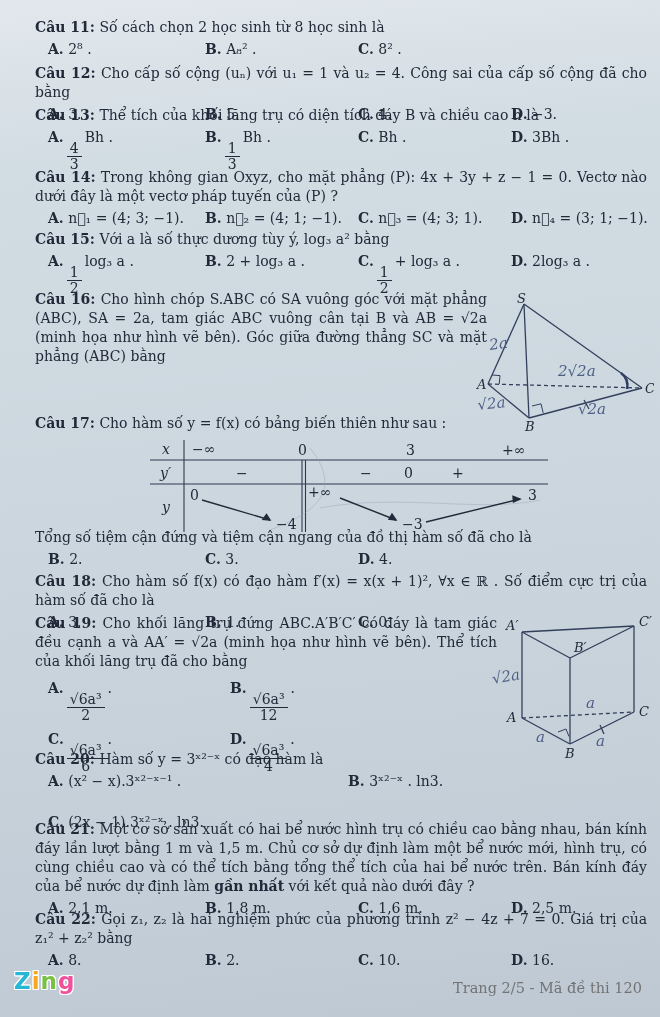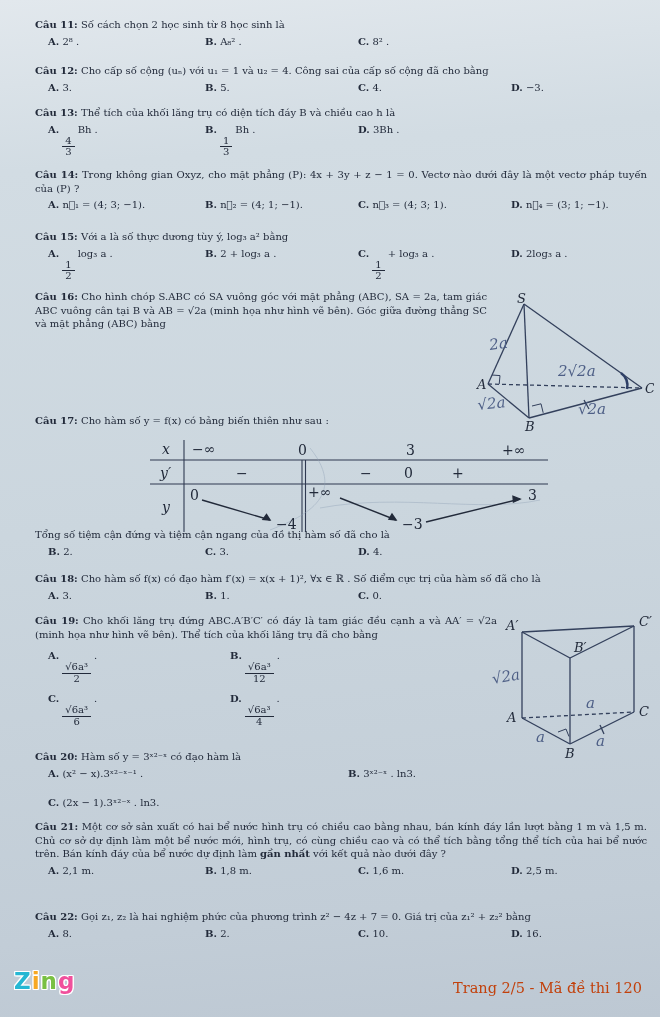--- a/index.html
+++ b/index.html
@@ -2,38 +2,38 @@
 <html><head>
 <meta charset="utf-8">
 <style>
   html,body{margin:0;padding:0;}
   body{
     width:660px;height:1017px;position:relative;overflow:hidden;
     background:linear-gradient(175deg,#e2e8ed 0%,#d2dce3 16%,#cbd6de 50%,#c2cdd7 88%,#bdc8d3 100%);
     font-family:"DejaVu Serif","Liberation Serif",serif;
     color:#222a3a;
   }
-  .q{position:absolute;left:35px;width:612px;font-size:10px;line-height:1.36;text-align:justify;}
+  .q{position:absolute;left:35px;width:612px;font-size:14px;line-height:1.36;text-align:justify;}
   .qlabel{font-weight:bold;}
   .opts{display:grid;margin-top:3px;padding-left:13px;text-align:left;}
   .opts4{grid-template-columns:157px 153px 153px 1fr;}
   .opts2{grid-template-columns:182px 1fr;}
   .opts2w{grid-template-columns:300px 1fr;}
   .opt{white-space:nowrap;}
   .okey{font-weight:bold;}
   .frac{display:inline-flex;flex-direction:column;text-align:center;line-height:1.08;vertical-align:-11px;margin:1px 3px;}
   .fn{border-bottom:1.3px solid #222a3a;padding:0 3px;}
   .fd{padding:0 3px;}
   .fr-opts .opt{margin-bottom:6px;}
   svg text{font-family:"DejaVu Serif","Liberation Serif",serif;}
   .figlbl{font-size:13px;font-style:italic;fill:#222a3a;}
   .hw{font-size:15px;font-style:italic;fill:#4e5f86;}
   .bbt-t{font-size:14px;font-style:italic;fill:#222a3a;}
   .bbt-n{font-size:14px;fill:#222a3a;}
-  .footer-page{position:absolute;right:18px;top:980px;font-size:14.5px;color:#c2410c;}
+  .footer-page{position:absolute;right:18px;top:980px;font-size:14.5px;color:#737373;}
   .zing{position:absolute;left:14px;top:968px;font-family:"DejaVu Sans","Liberation Sans",sans-serif;
         font-weight:bold;font-size:23px;letter-spacing:1px;
         text-shadow:0 1px 0 #fff,0 -1px 0 #fff,1px 0 0 #fff,-1px 0 0 #fff,1px 1px 0 #fff,-1px -1px 0 #fff,1px -1px 0 #fff,-1px 1px 0 #fff;}
   .lz{color:#25b7d3;} .li{color:#f7a823;} .ln{color:#79c043;} .lg{color:#f0509c;}
 </style>
 </head>
 <body>
 
 <div class="q" style="top:18px">
   <span class="qlabel">Câu 11:</span>
@@ -61,20 +61,21 @@
   <span>Thể tích của khối lăng trụ có diện tích đáy B và chiều cao h là</span>
   <div class="opts opts4 fr-opts">
     <span class="opt"><b class="okey">A.</b><span class="frac">
           <span class="fn">4</span>
           <span class="fd">3</span>
         </span><span>Bh .</span></span>
     <span class="opt"><b class="okey">B.</b><span class="frac">
           <span class="fn">1</span>
           <span class="fd">3</span>
         </span><span>Bh .</span></span>
+    <span class="opt"><b class="okey">C.</b> <span>Bh .</span></span>
     <span class="opt"><b class="okey">D.</b> <span>3Bh .</span></span>
   </div>
 </div>
 
 <div class="q" style="top:168px">
   <span class="qlabel">Câu 14:</span>
   <span>Trong không gian Oxyz, cho mặt phẳng (P): 4x + 3y + z − 1 = 0. Vectơ nào dưới đây là một vectơ pháp tuyến của (P) ?</span>
   <div class="opts opts4">
     <span class="opt"><b class="okey">A.</b> <span>n⃗₁ = (4; 3; −1).</span></span>
     <span class="opt"><b class="okey">B.</b> <span>n⃗₂ = (4; 1; −1).</span></span>
@@ -235,21 +236,21 @@
   <text class="figlbl" x="147" y="108">C</text>
   <text class="hw" x="1" y="76" transform="rotate(-10 1 76)">√2a</text>
   <text class="hw" x="94" y="100">a</text>
   <text class="hw" x="44" y="134">a</text>
   <text class="hw" x="104" y="138">a</text>
 </svg>
 
 <div class="q" style="top:750px">
   <span class="qlabel">Câu 20:</span>
   <span>Hàm số y = 3ˣ²⁻ˣ có đạo hàm là</span>
-  <div class="opts opts2w" style="row-gap:16px">
+  <div class="opts opts2w" style="row-gap:22px">
     <span class="opt"><b class="okey">A.</b> <span>(x² − x).3ˣ²⁻ˣ⁻¹ .</span></span>
     <span class="opt"><b class="okey">B.</b> <span>3ˣ²⁻ˣ . ln3.</span></span>
     <span class="opt"><b class="okey">C.</b> <span>(2x − 1).3ˣ²⁻ˣ . ln3.</span></span>
   </div>
 </div>
 
 <div class="q" style="top:820px">
   <span class="qlabel">Câu 21:</span>
   <span>Một cơ sở sản xuất có hai bể nước hình trụ có chiều cao bằng nhau, bán kính đáy lần lượt bằng 1 m và 1,5 m. Chủ cơ sở dự định làm một bể nước mới, hình trụ, có cùng chiều cao và có thể tích bằng tổng thể tích của hai bể nước trên. Bán kính đáy của bể nước dự định làm </span><b>gần nhất</b><span> với kết quả nào dưới đây ?</span>
   <div class="opts opts4">

